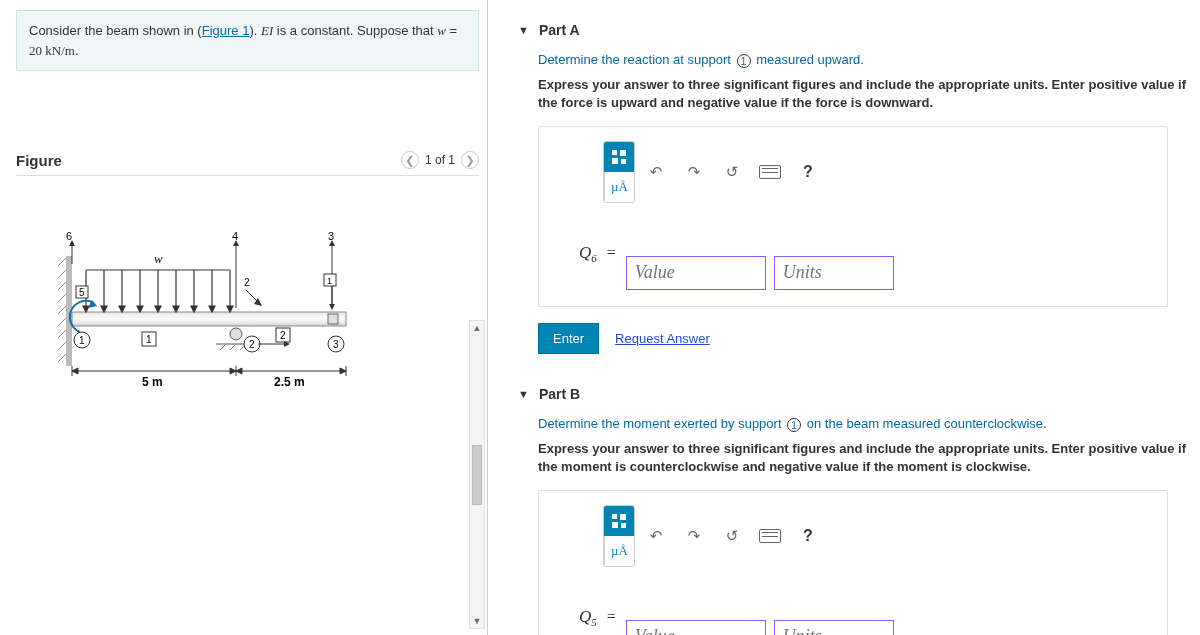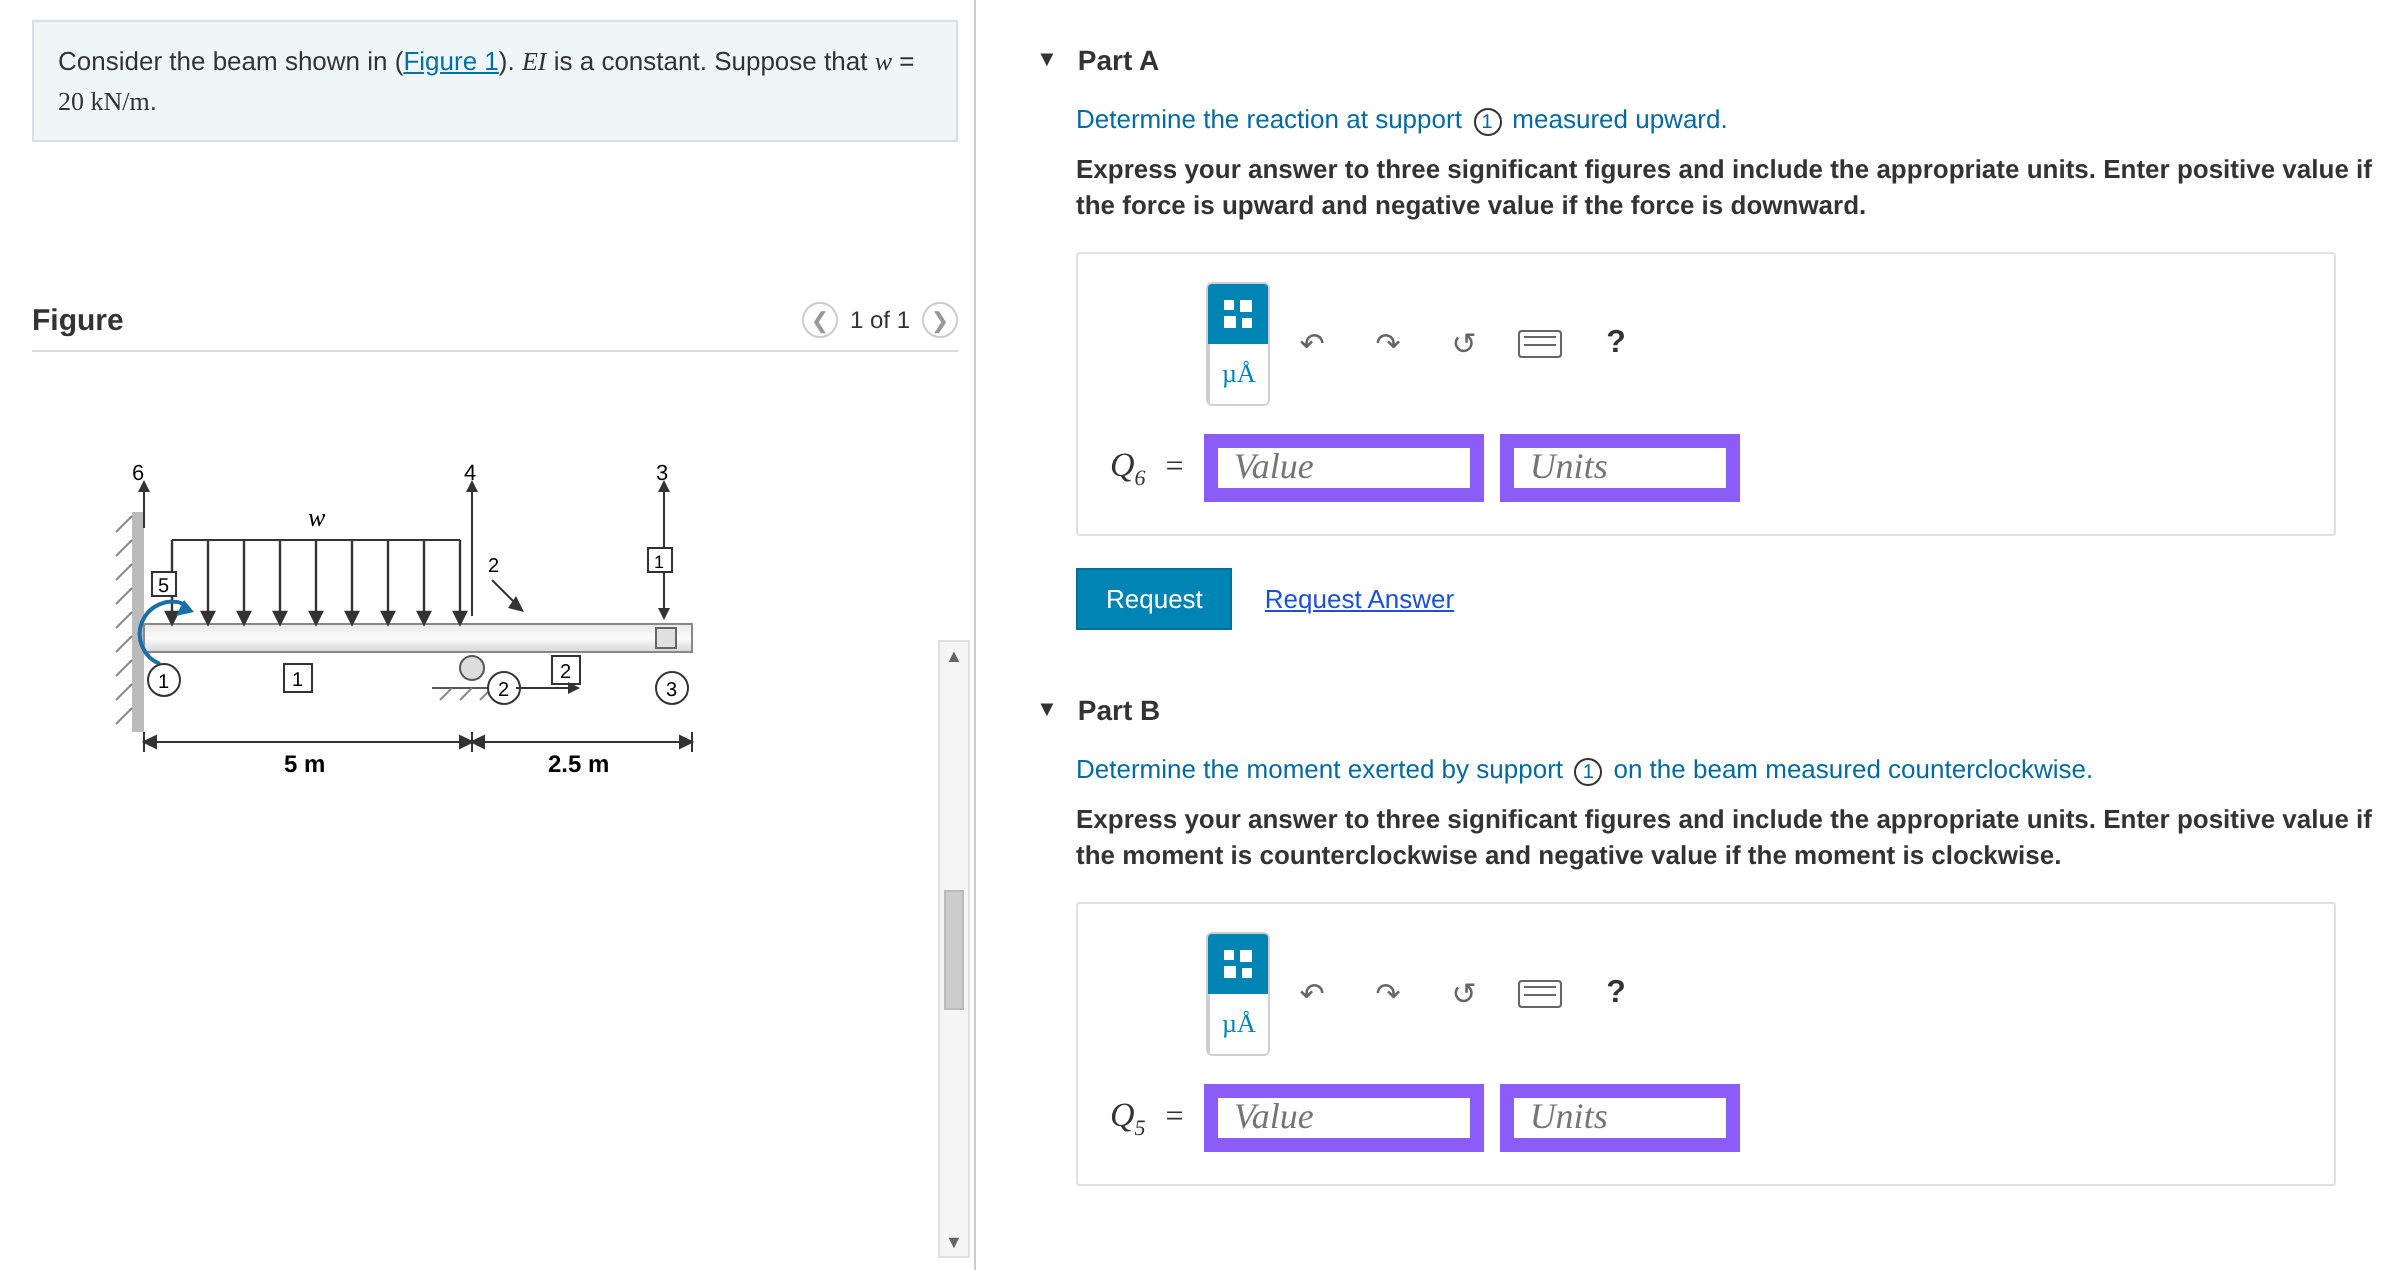--- a/index.html
+++ b/index.html
@@ -69,26 +69,27 @@
   .tool-mu   { color:#0084b4; font-family: 'Times New Roman', serif;}
   .tool-solo {
     width: 34px; height: 30px; border:1px solid transparent;
     display:inline-flex; align-items:center; justify-content:center;
     cursor:pointer; color:#666; font-size:15px;
   }
   .tool-help { font-weight:bold; font-size:16px; color:#333;}
   .tmpl-svg { width:16px; height:16px; }
 
   .input-row { display: flex; align-items: center; gap: 8px;}
-  .var-label { font-family: 'Times New Roman', serif; font-style: italic; font-size: 17px; }
+  .var-label { font-family: 'Times New Roman', serif; font-style: italic; font-size: 17px; margin-left: 24px; }
   .var-eq { font-family: 'Times New Roman', serif; font-size: 16px; padding: 0 2px;}
   .value-input, .units-input {
-    height: 34px; border: 7px solid #8b5cf6; padding: 4px 8px;
+    height: 34px; border: 1px solid #8b5cf6; padding: 4px 8px;
     font-family: 'Times New Roman', serif; font-style: italic; font-size: 18px; color: #999;
     background: #fff;
+    margin-top: 39px;
   }
   .value-input { width: 140px; }
   .units-input { width: 120px; }
 
   .actions { display: flex; align-items: center; gap: 16px; margin-top: 16px;}
   .submit-btn {
     background: #0084b4; color: #fff; border: 1px solid #006f98;
     padding: 7px 14px; font-size: 13px; cursor: pointer;
   }
   .req-link { color: #1d4ed8; text-decoration: underline; font-size: 13px; cursor:pointer; }
@@ -282,21 +283,21 @@
           </div>
           <div class="input-row">
             <span class="var-label"><span style="font-style:italic">Q</span><sub style="font-size:11px">6</sub></span>
             <span class="var-eq">=</span>
             <input class="value-input" placeholder="Value" style="">
             <input class="units-input" placeholder="Units" style="">
           </div>
         </div>
 
         <div class="actions">
-          <button class="submit-btn">Request</button>
+          <button class="submit-btn">Enter</button>
           <span class="req-link">Request Answer</span>
         </div>
       </div>
     </div>
 
     <div class="part-block">
       <div class="part-header">
         <span class="caret">▼</span>
         <span>Part B</span>
       </div>

